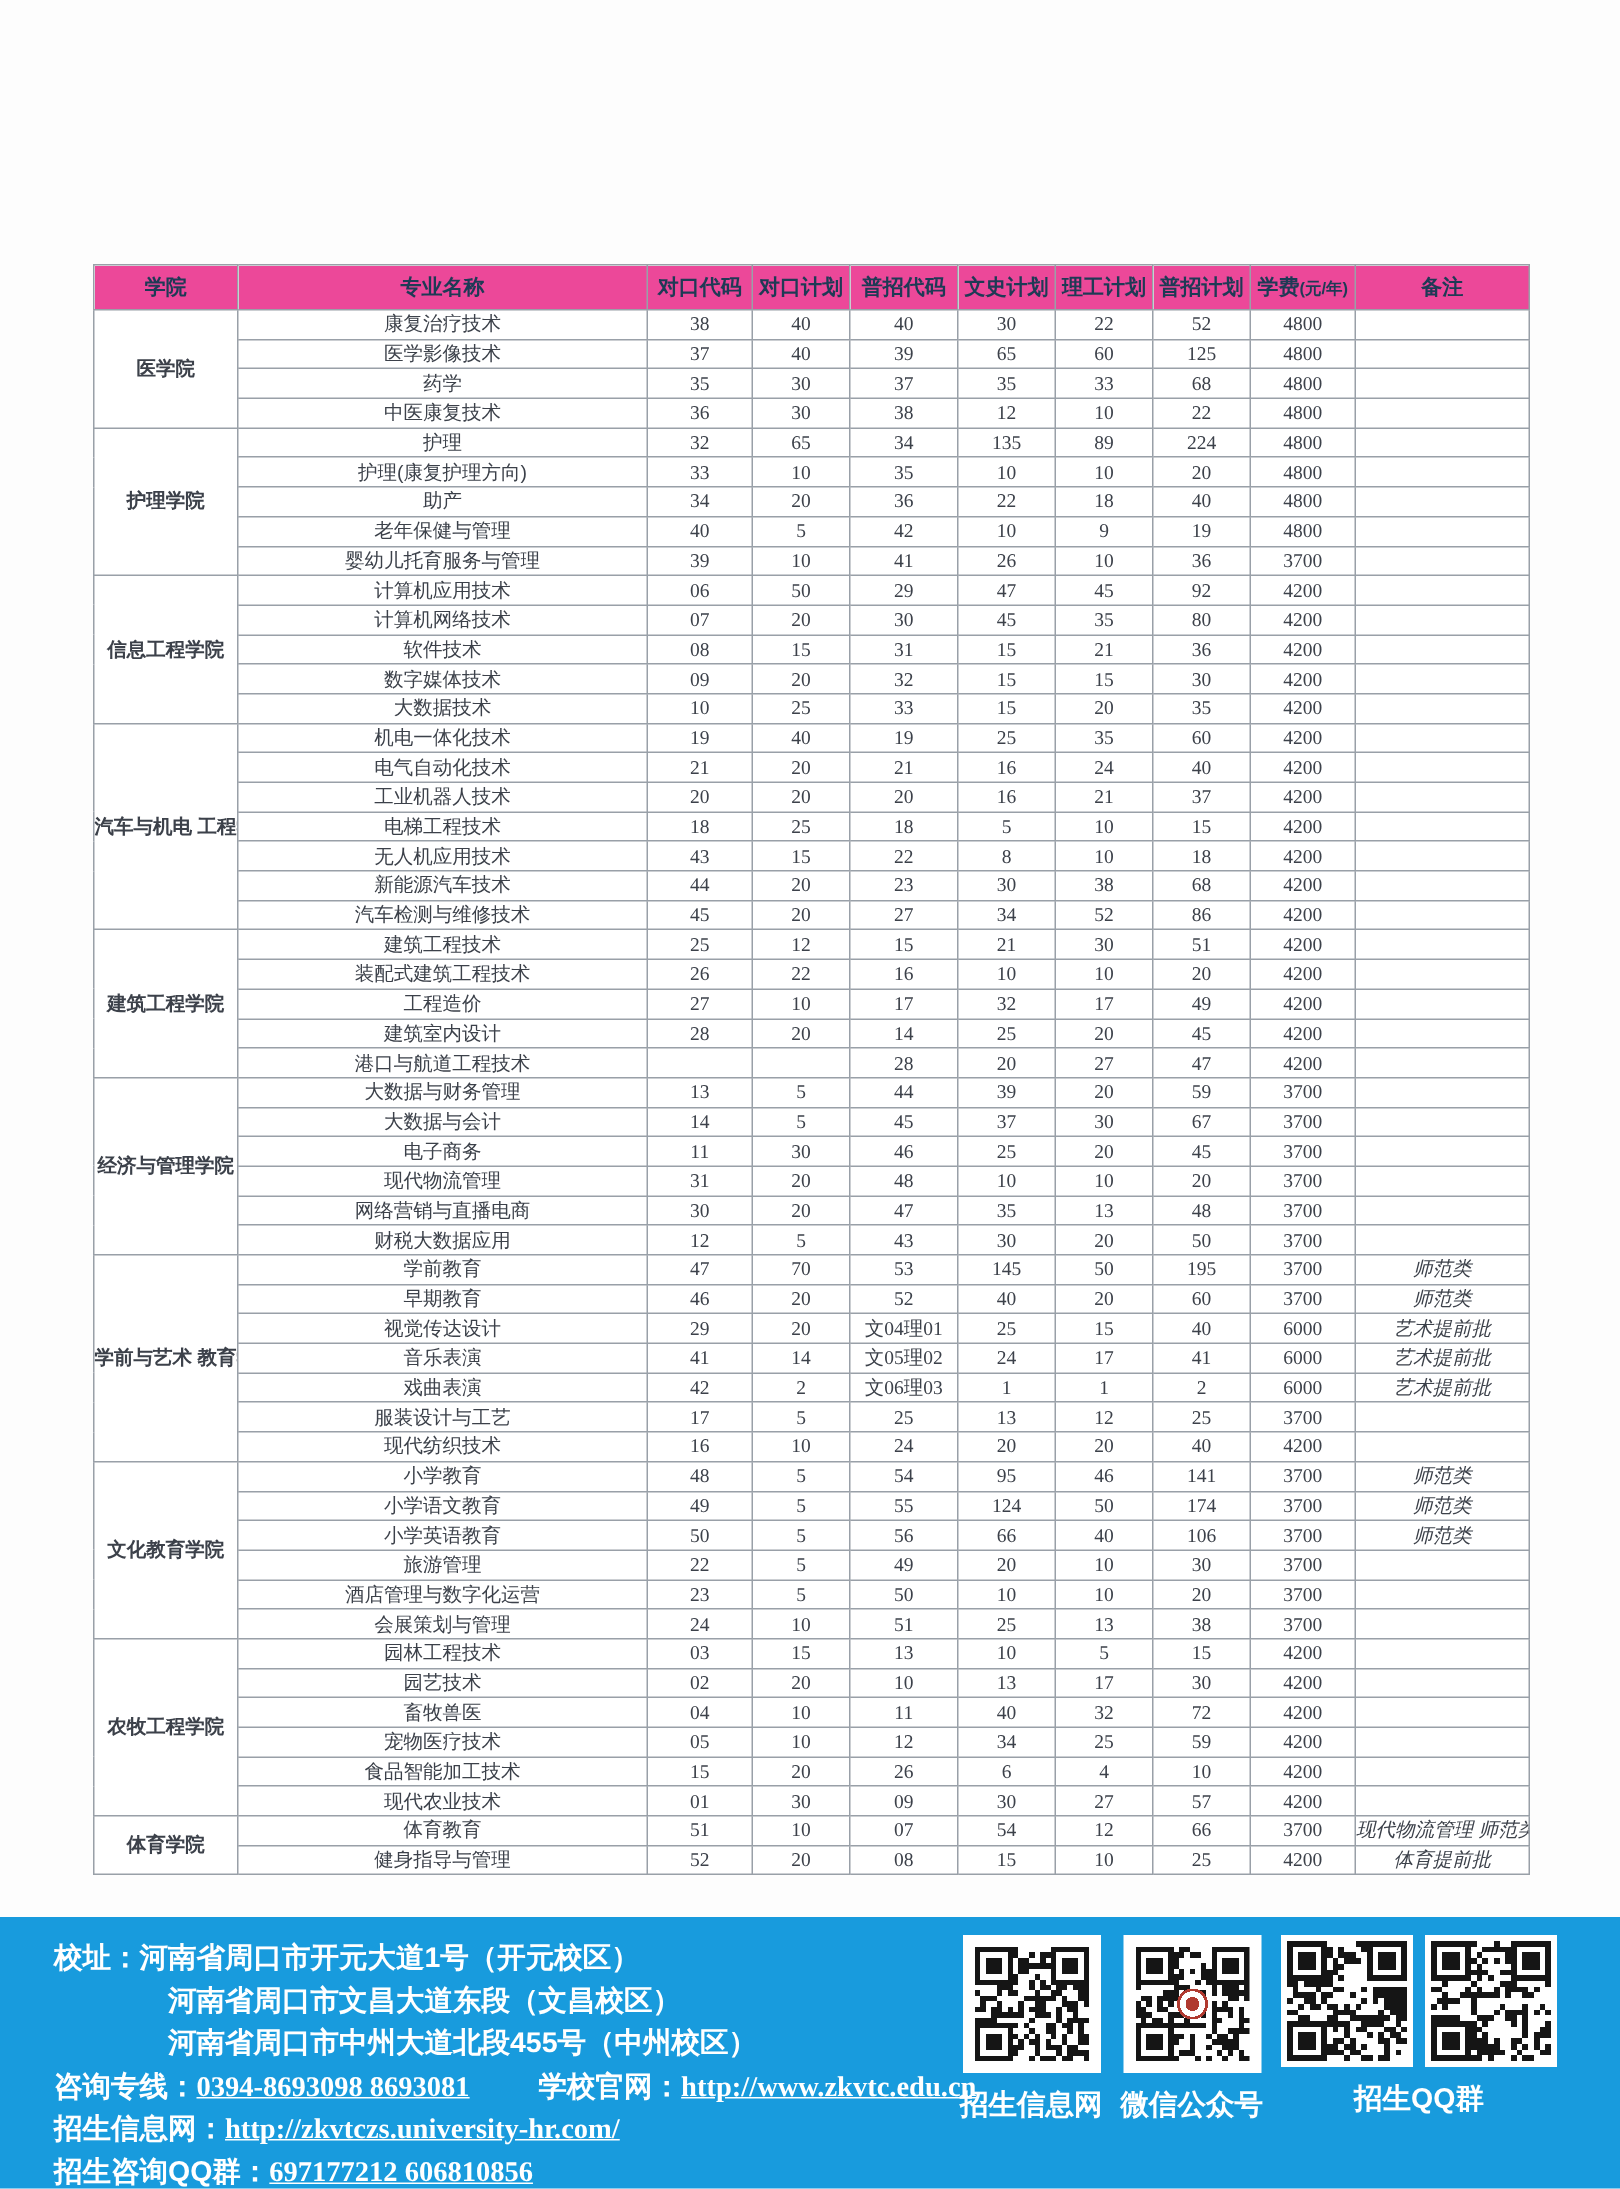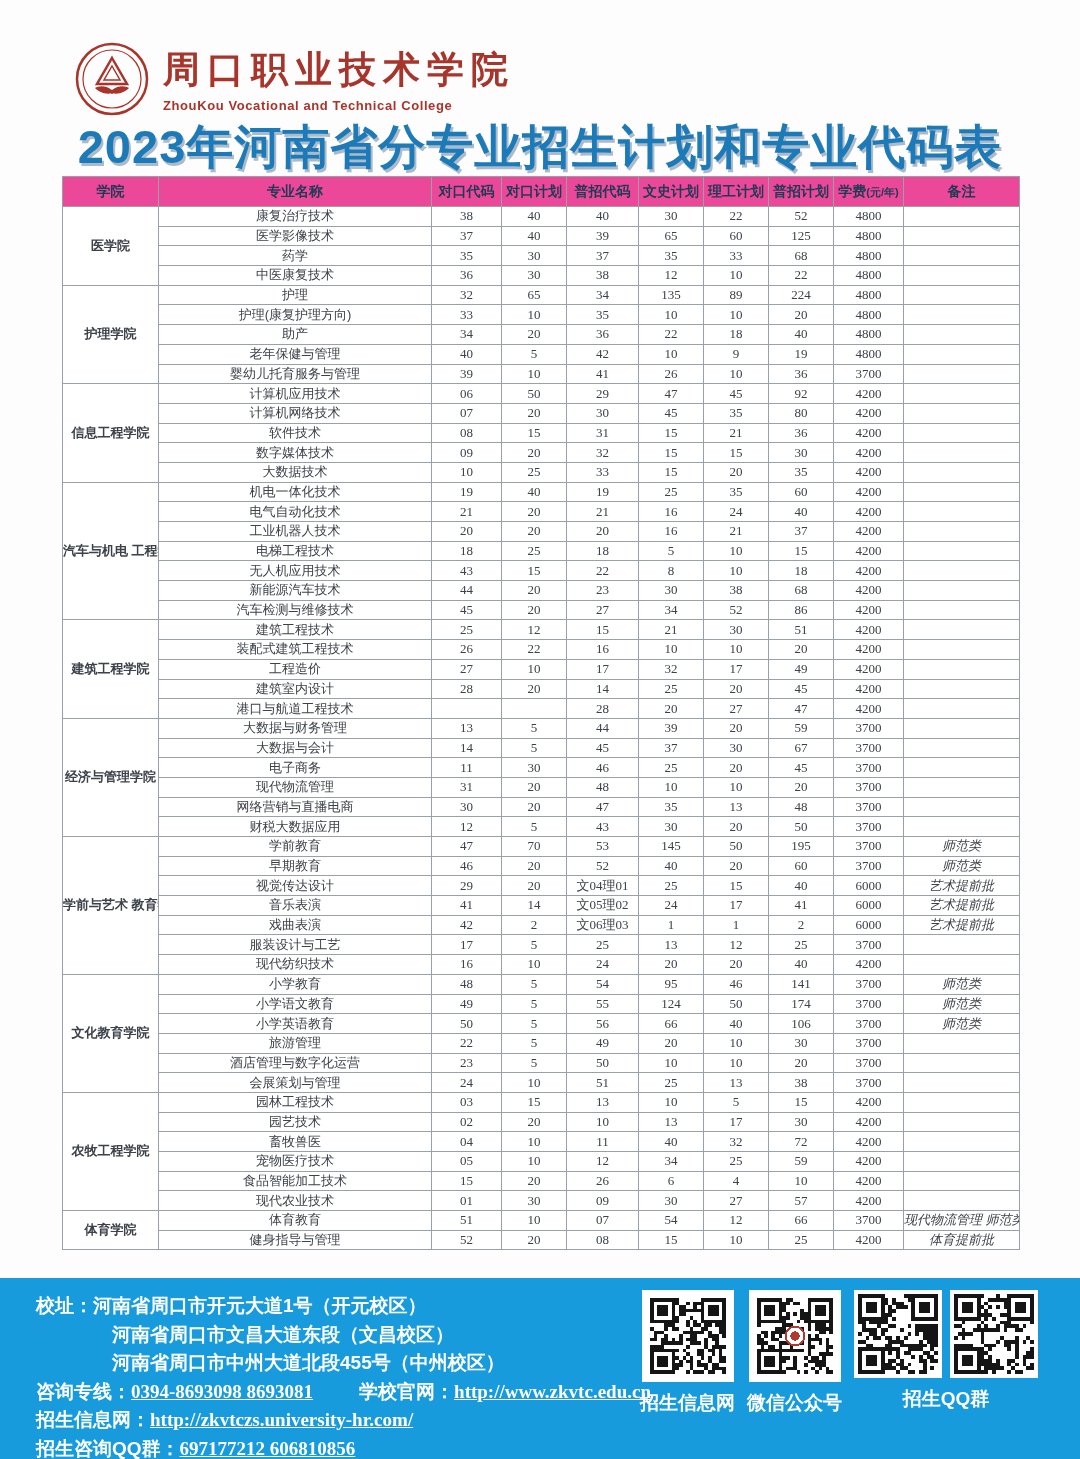--- a/index.html
+++ b/index.html
@@ -49,37 +49,22 @@
   .qr-card.slim { padding:4px; margin-left:8px; }
   .qr-card svg { display:block; width:76px; height:76px; }
   .qr-card.slim svg { width:80px; height:80px; }
   .qr-label { margin-top:8px; font-size:19px; font-weight:600; color:#fff; }
 </style>
 </head>
 <body>
 
 <div class="page">
 
-  <div class="masthead">
-    <svg class="logo-seal" viewBox="0 0 74 74">
-      <circle cx="37" cy="37" r="35" fill="none" stroke="#a8352b" stroke-width="2.5"></circle>
-      <circle cx="37" cy="37" r="29" fill="none" stroke="#a8352b" stroke-width="1.2"></circle>
-      <path d="M37 16 L52 42 L22 42 Z" fill="none" stroke="#a8352b" stroke-width="2.5"></path>
-      <path d="M37 24 L45 38 L29 38 Z" fill="none" stroke="#a8352b" stroke-width="1.5"></path>
-      <path d="M37 48 C30 43 24 44 20 46 C24 50 31 53 37 51 C43 53 50 50 54 46 C50 44 44 43 37 48 Z" fill="#a8352b"></path>
-      <path d="M37 48 L37 52" stroke="#a8352b" stroke-width="1.5"></path>
-    </svg>
-    <div class="brand-text">
-      <div class="brand-cn">周口职业技术学院</div>
-      <div class="brand-en">ZhouKou Vocational and Technical College</div>
-    </div>
-  </div>
 
 
-  <div class="doc-title">2023年河南省分专业招生计划和专业代码表</div>
 
   <div class="plan-wrap">
     <table class="plan">
       <colgroup>
         <col style="width:96px">
           <col style="width:273px">
           <col style="width:70px">
           <col style="width:65px">
         <col style="width:72px">
           <col style="width:65px">

